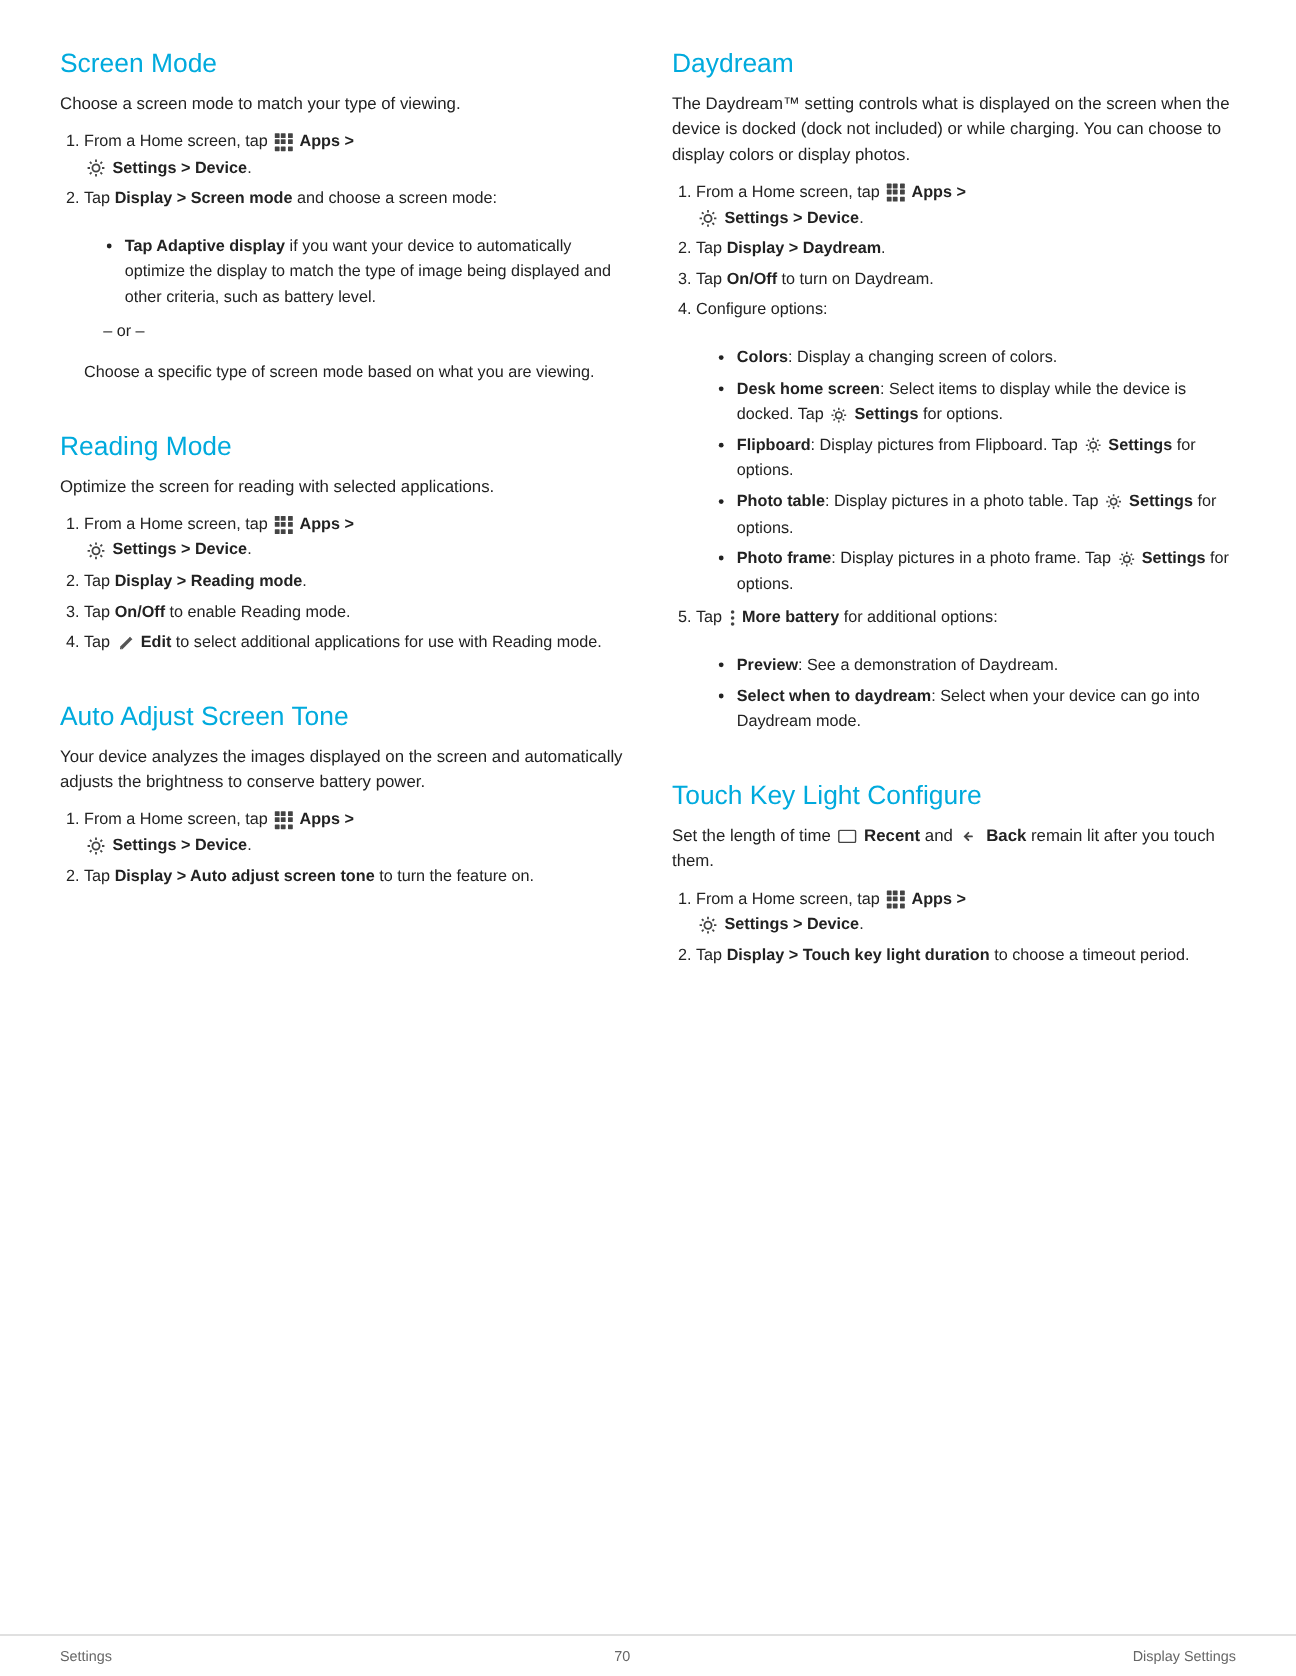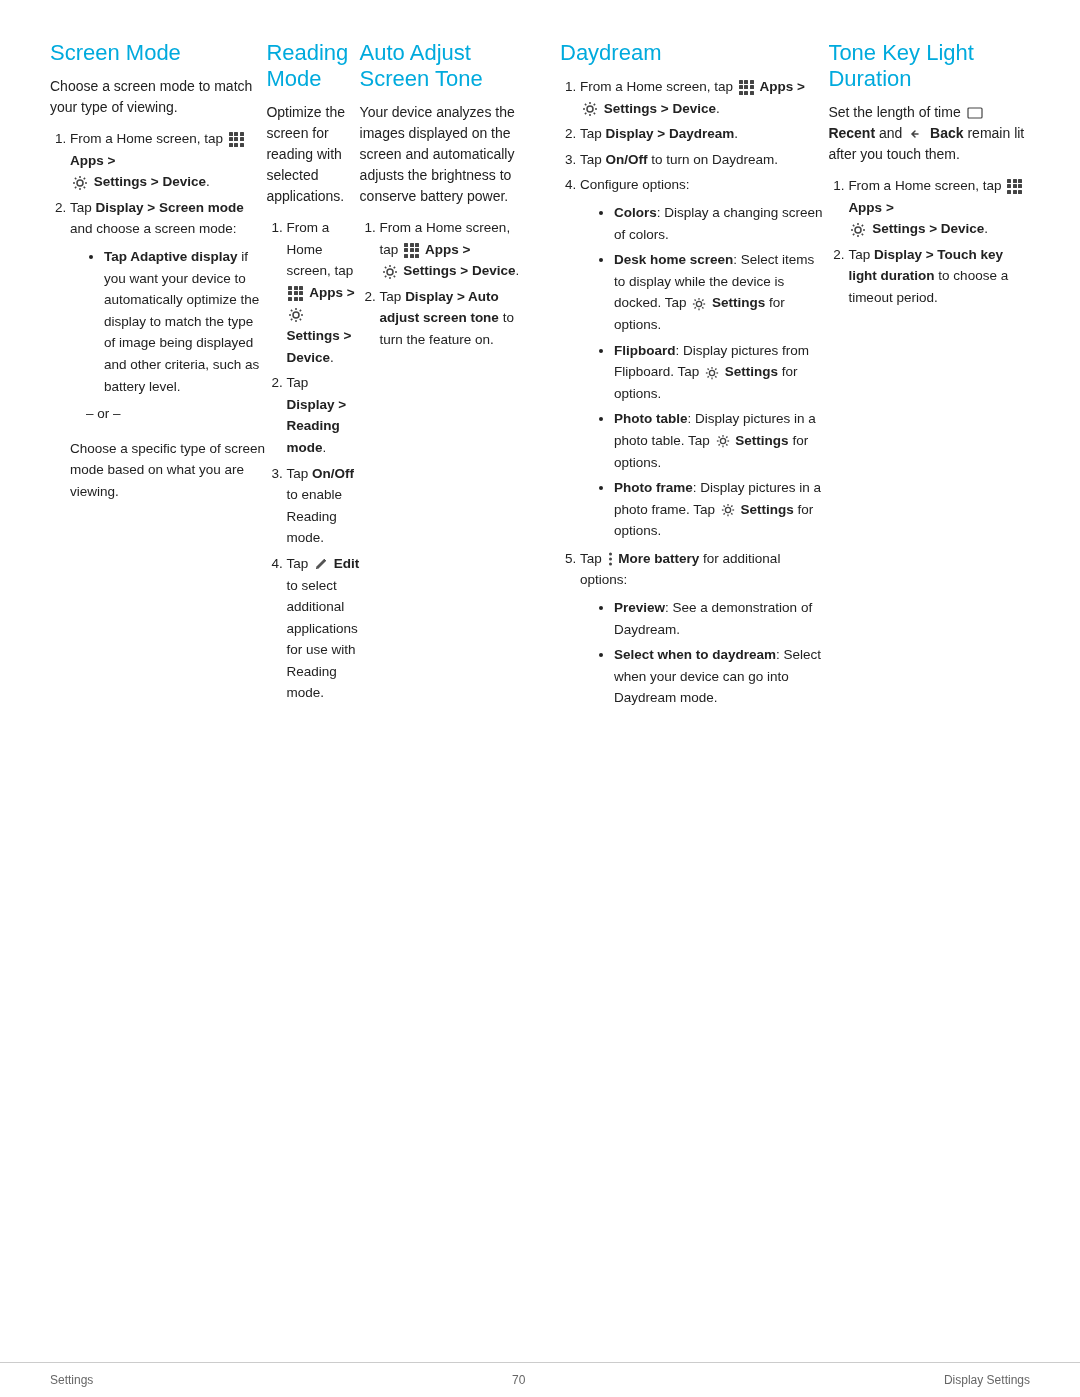--- a/index.html
+++ b/index.html
@@ -19,21 +19,22 @@
     }
     .content {
       display: flex;
       flex: 1;
       padding: 40px 50px 80px 50px;
       gap: 40px;
     }
     .column {
       flex: 1;
       display: flex;
-      flex-direction: row;
+      flex-direction: column;
+      gap: 32px;
     }
     .section-title {
       color: #00aadd;
       font-size: 22px;
       font-weight: normal;
       margin-bottom: 10px;
     }
     .section-desc {
       font-size: 14px;
       line-height: 1.5;
@@ -44,21 +45,21 @@
       padding-left: 20px;
       margin: 6px 0;
     }
     ol li {
       font-size: 13.5px;
       line-height: 1.6;
       margin-bottom: 4px;
     }
     ul {
       padding-left: 18px;
-      margin: 6px 0 6px 16px;
+      margin: 18px 0 6px 16px;
       list-style-type: disc;
     }
     ul li {
       font-size: 13.5px;
       line-height: 1.6;
       margin-bottom: 4px;
     }
     b { font-weight: bold; }
     .or-text {
       margin: 6px 0 13px 0;
@@ -240,20 +241,21 @@
           <li>Tap <b>Display &gt; Auto adjust screen tone</b> to turn the feature on.</li>
         </ol>
       </div>
 
     </div>
 
     <div class="column">
 
       <div class="section">
         <div class="section-title">Daydream</div>
+        <p class="section-desc">The Daydream™ setting controls what is displayed on the screen when the device is docked (dock not included) or while charging. You can choose to display colors or display photos.</p>
         <ol>
           <li>
             From a Home screen, tap
             <span class="apps-icon">
                 <span></span>
                 <span></span>
                 <span></span>
                 <span></span>
                 <span></span>
                 <span></span>
@@ -355,21 +357,21 @@
             <b>More battery</b> for additional options:
             <ul>
               <li><b>Preview</b>: See a demonstration of Daydream.</li>
               <li><b>Select when to daydream</b>: Select when your device can go into Daydream mode.</li>
             </ul>
           </li>
         </ol>
       </div>
 
       <div class="section">
-        <div class="section-title">Tone Key Light Duration</div>
+        <div class="section-title">Touch Key Light Configure</div>
         <p class="section-desc">
           Set the length of time
           <svg width="16" height="12" viewBox="0 0 16 12" style="vertical-align:middle; margin:0 2px;">
               <rect x="1" y="1" width="14" height="10" rx="1" fill="none" stroke="#444" stroke-width="1.2"></rect>
             </svg>
           <b>Recent</b> and
           <svg width="16" height="12" viewBox="0 0 16 12" style="vertical-align:middle; margin:0 2px;">
               <path d="M10 6 L5 6 M7 3 L4 6 L7 9" fill="none" stroke="#444" stroke-width="1.5" stroke-linecap="round"></path>
             </svg>
           <b>Back</b> remain lit after you touch them.

